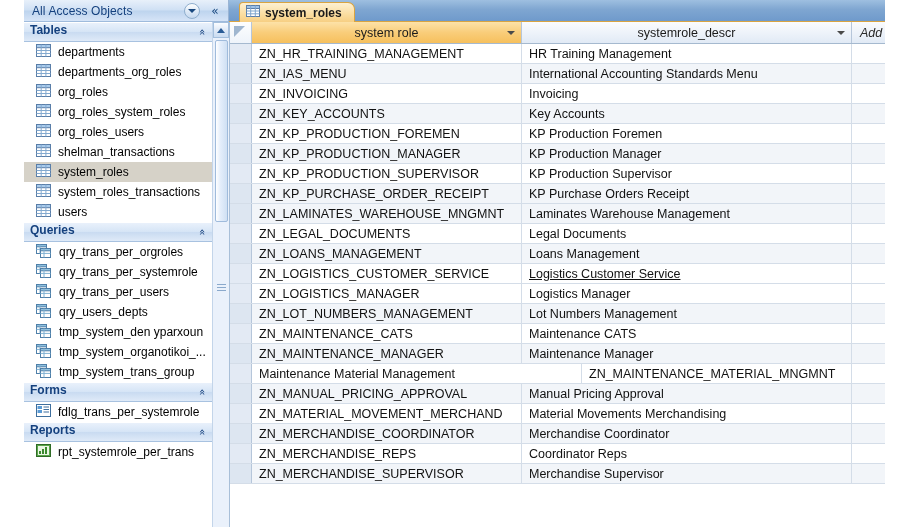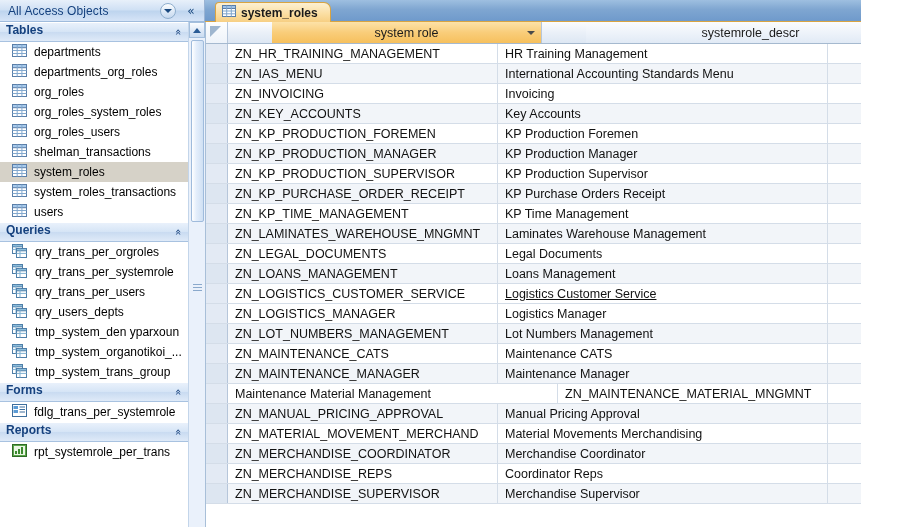--- a/index.html
+++ b/index.html
@@ -11,20 +11,21 @@
     font-family: "Liberation Sans", sans-serif;
     font-size: 12px;
     background: #ffffff;
   }
 
   #app {
     position: relative;
     width: 861px; height: 527px;
     display: flex;
     background: #dce6f2;
+    margin-left: 24px;
   }
 
   
   #nav-pane {
     width: 205px;
     height: 527px;
     position: relative;
     background: #ffffff;
     flex: 0 0 205px;
     border-right: 1px solid #9ab4d4;
@@ -205,21 +206,20 @@
     background: #ffffff;
     overflow: hidden;
     border-left: 1px solid #a8bfd8;
   }
 
   .sheet-head {
     display: flex;
     height: 22px;
     background: linear-gradient(to bottom,#fcfdfe 0%,#eaf0f8 50%,#dde7f3 100%);
     border-bottom: 1px solid #a5b9cf;
-    gap: 44px;
   }
   .hdr-cell {
     border-right: 1px solid #b6c6da;
     display: flex;
     align-items: center;
     justify-content: center;
     position: relative;
     font-size: 12.5px;
     color: #1b1b1b;
     background: linear-gradient(to bottom,#fbfcfe 0%,#eef3fa 50%,#e1eaf5 100%);
@@ -623,26 +623,20 @@
             <div class="cell" style="flex: 0 0 270px;">ZN_KP_PRODUCTION_SUPERVISOR</div>
             <div class="cell" style="flex: 0 0 330px;">KP Production Supervisor</div>
             <div class="cell c-addnew" style="flex: 0 0 99px;"></div>
           </div>
           <div class="row alt">
             <div class="cell-selector"></div>
             <div class="cell" style="flex: 0 0 270px;">ZN_KP_PURCHASE_ORDER_RECEIPT</div>
             <div class="cell" style="flex: 0 0 330px;">KP Purchase Orders Receipt</div>
             <div class="cell c-addnew" style="flex: 0 0 99px;"></div>
           </div>
-          <div class="row">
-            <div class="cell-selector"></div>
-            <div class="cell" style="flex: 0 0 270px;">ZN_KP_TIME_MANAGEMENT</div>
-            <div class="cell" style="flex: 0 0 330px;">KP Time Management</div>
-            <div class="cell c-addnew" style="flex: 0 0 99px;"></div>
-          </div>
           <div class="row alt">
             <div class="cell-selector"></div>
             <div class="cell" style="flex: 0 0 270px;">ZN_LAMINATES_WAREHOUSE_MNGMNT</div>
             <div class="cell" style="flex: 0 0 330px;">Laminates Warehouse Management</div>
             <div class="cell c-addnew" style="flex: 0 0 99px;"></div>
           </div>
           <div class="row">
             <div class="cell-selector"></div>
             <div class="cell" style="flex: 0 0 270px;">ZN_LEGAL_DOCUMENTS</div>
             <div class="cell" style="flex: 0 0 330px;">Legal Documents</div>

